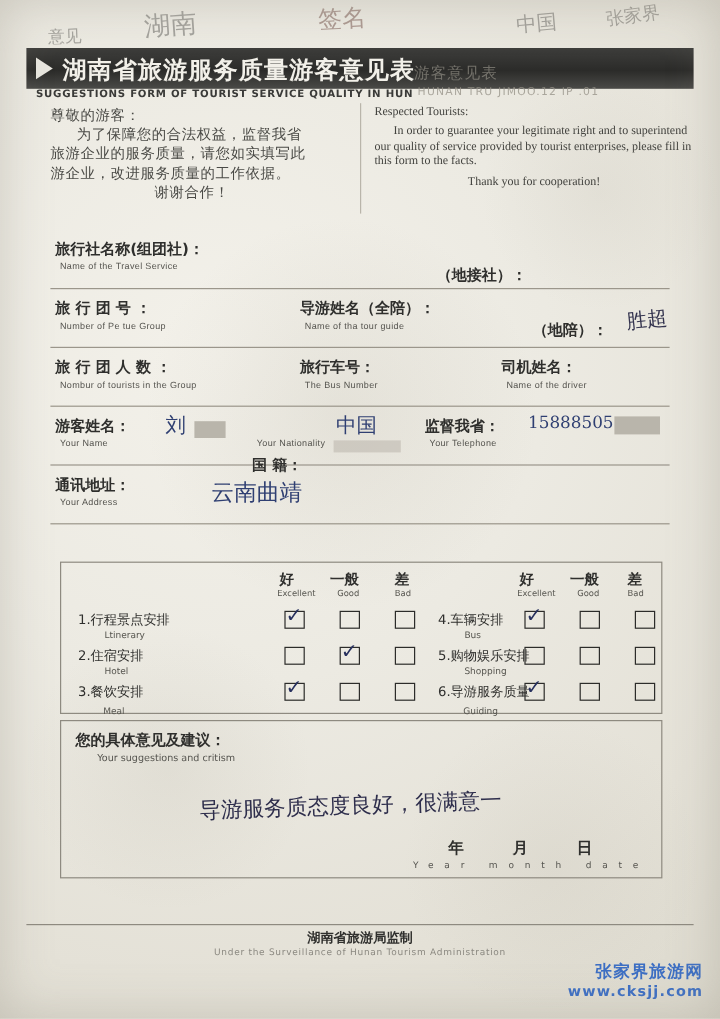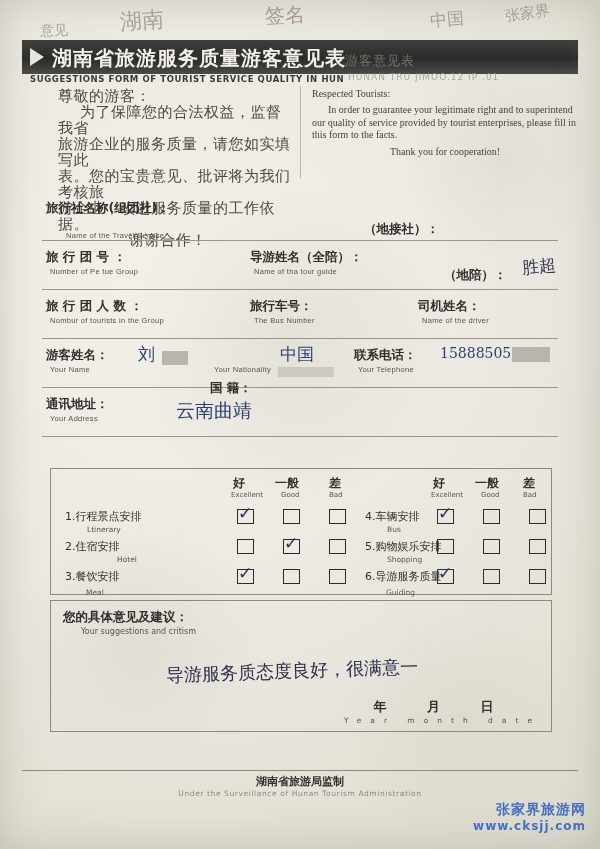--- a/index.html
+++ b/index.html
@@ -52,21 +52,21 @@
     position:absolute;left:348px;top:72px;color:#9a968c;font-size:9px;letter-spacing:1px;opacity:.8;
   }
   .hdr-faint2{
     position:absolute;left:345px;top:52px;color:#a9a59a;font-size:13px;letter-spacing:1px;opacity:.55;
   }
 
   
   .intro{position:absolute;left:42px;top:88px;width:250px;color:#4a4a46;}
   .intro .ln{
     font-family:"DejaVu Serif","Liberation Serif",serif;
-    font-size:15px;line-height:16px;letter-spacing:.5px;margin-left:16px;
+    font-size:12px;line-height:16px;letter-spacing:.5px;
   }
   .intro .ln.ind{text-indent:22px;}
   .intro .ln.right{text-align:center;padding-right:14px;}
   .vline{position:absolute;left:300px;top:86px;width:1px;height:92px;background:#b9b5aa;}
   .intro-en{position:absolute;left:312px;top:88px;width:266px;color:#43433f;}
   .intro-en p{margin:0 0 4px 0;font-size:10px;line-height:12.4px;font-family:"Liberation Serif","DejaVu Serif",serif;}
   .intro-en p.ind{text-indent:16px;}
   .intro-en p.ctr{text-align:center;}
 
   
@@ -153,38 +153,37 @@
     <div class="zh">湖南省旅游服务质量游客意见表</div>
   </div>
   <div class="hdr-faint2">游客意见表</div>
   <div class="hdr-en">SUGGESTIONS FORM OF TOURIST SERVICE QUALITY IN HUN</div>
   <div class="hdr-faint">HUNAN TRU JIMOO.12 IP .01</div>
 
   <div class="intro">
     <div class="ln">尊敬的游客：</div>
     <div class="ln ind">为了保障您的合法权益，监督我省</div>
     <div class="ln">旅游企业的服务质量，请您如实填写此</div>
-    <div class="ln">表。您的宝贵意见、批评将为我们考核旅</div>
     <div class="ln">游企业，改进服务质量的工作依据。</div>
     <div class="ln right">谢谢合作！</div>
   </div>
 
   <div class="vline"></div>
 
   <div class="intro-en">
     <p>Respected Tourists:</p>
     <p class="ind">In order to guarantee your legitimate right and to superintend our quality of service provided by tourist enterprises, please fill in this form to the facts.</p>
     <p class="ctr">Thank you for cooperation!</p>
   </div>
 
   <div class="form">
 
     <div class="row">
       <div class="lbl" style="left:4px;top:4px;">旅行社名称(组团社)：</div>
-      <div class="sub" style="left:24px;top:21px;margin-top:14px;">Name  of  the  Travel  Service</div>
+      <div class="sub" style="left:8px;top:21px;">Name  of  the  Travel  Service</div>
       <div class="lbl" style="left:322px;top:25px;">（地接社）：</div>
       <div class="hw" style="left:170px;top:2px;"></div>
     </div>
 
     <div class="row tall">
       <div class="lbl" style="left:4px;top:8px;">旅 行 团 号 ：</div>
       <div class="sub" style="left:8px;top:26px;">Number  of  Pe  tue  Group</div>
       <div class="lbl" style="left:208px;top:8px;">导游姓名（全陪）：</div>
       <div class="sub" style="left:212px;top:26px;">Name   of   tha   tour   guide</div>
       <div class="lbl" style="left:402px;top:26px;">（地陪）：</div>
@@ -204,21 +203,21 @@
       <div class="lbl" style="left:4px;top:8px;">游客姓名：</div>
       <div class="sub" style="left:8px;top:26px;">Your   Name</div>
       <div class="hw blue" style="left:96px;top:4px;">刘</div>
       <div class="redact" style="left:120px;top:12px;width:26px;height:14px;"></div>
 
       <div class="lbl" style="left:168px;top:8px;margin-top:33px;">国    籍：</div>
       <div class="sub" style="left:172px;top:26px;">Your    Nationality</div>
       <div class="hw blue" style="left:238px;top:4px;">中国</div>
       <div class="redact" style="left:236px;top:28px;width:56px;height:10px;opacity:.55;"></div>
 
-      <div class="lbl" style="left:312px;top:8px;">联系电话：</div>
+      <div class="lbl" style="left:312px;top:8px;">监督我省：</div>
       <div class="sub" style="left:316px;top:26px;">Your  Telephone</div>
       <div class="hw blue" style="left:398px;top:6px;font-size:14px;">15888505</div>
       <div class="redact" style="left:470px;top:8px;width:38px;height:15px;"></div>
     </div>
 
     <div class="row tall">
       <div class="lbl" style="left:4px;top:8px;">通讯地址：</div>
       <div class="sub" style="left:8px;top:26px;">Your      Address</div>
       <div class="hw blue" style="left:134px;top:10px;font-size:19px;">云南曲靖</div>
     </div>
@@ -241,21 +240,21 @@
     <div class="headsub" style="left:472px;top:22px;">Bad</div>
 
     <div class="item" style="left:14px;top:40px;"><span>1.</span><span>行程景点安排</span></div>
     <div class="itemsub" style="left:36px;top:56px;">Ltinerary</div>
     <div class="box" style="left:186px;top:40px;"></div>
     <div class="tick" style="left:187px;top:38px;">✓</div>
     <div class="box" style="left:232px;top:40px;"></div>
     <div class="box" style="left:278px;top:40px;"></div>
 
     <div class="item" style="left:14px;top:70px;"><span>2.</span><span>住宿安排</span></div>
-    <div class="itemsub" style="left:36px;top:86px;margin-left:30px;">Hotel</div>
+    <div class="itemsub" style="left:36px;top:86px;">Hotel</div>
     <div class="box" style="left:186px;top:70px;"></div>
     <div class="box" style="left:232px;top:70px;"></div>
     <div class="tick" style="left:233px;top:68px;">✓</div>
     <div class="box" style="left:278px;top:70px;"></div>
 
     <div class="item" style="left:14px;top:100px;"><span>3.</span><span>餐饮安排</span></div>
 
     <div class="box" style="left:186px;top:100px;"></div>
     <div class="tick" style="left:187px;top:98px;">✓</div>
     <div class="box" style="left:232px;top:100px;"></div>

